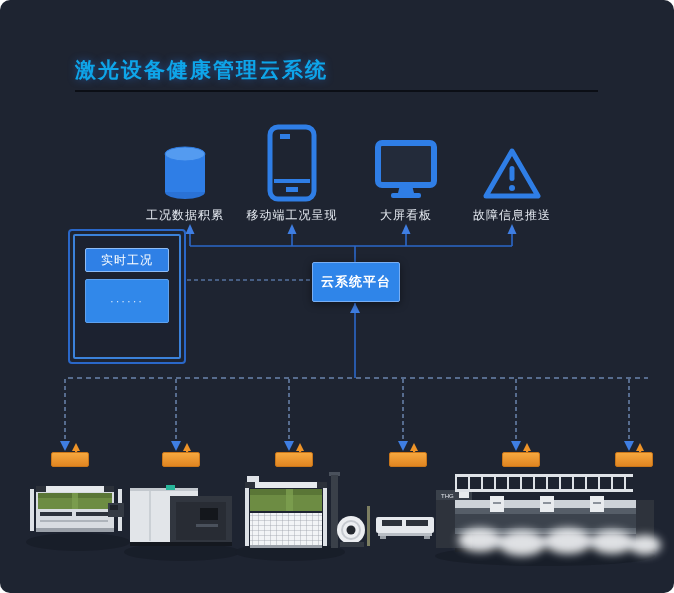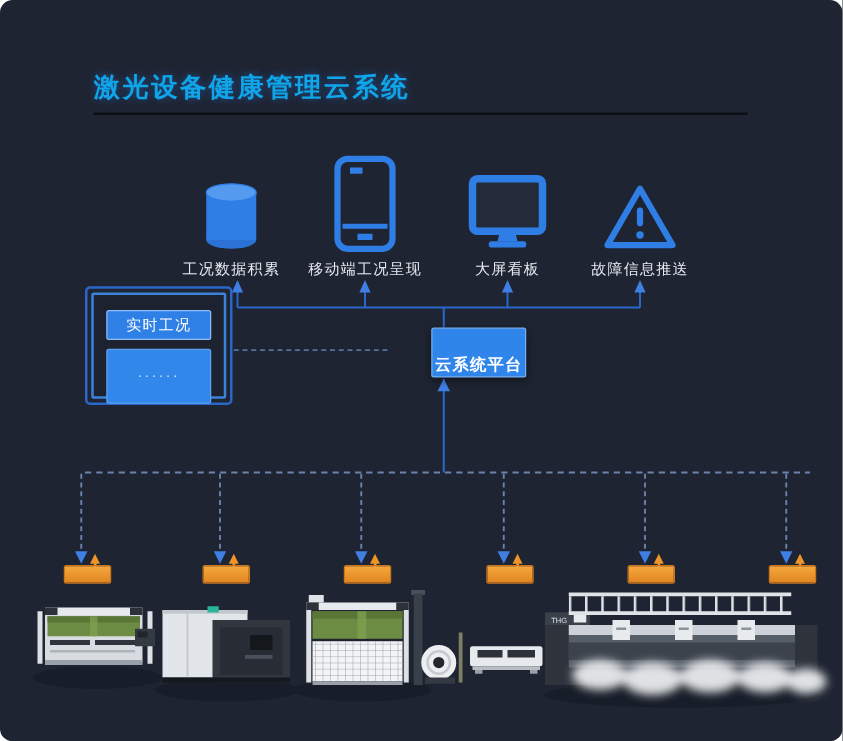--- a/index.html
+++ b/index.html
@@ -16,45 +16,44 @@
   .title-divider{
     position:absolute; left:75px; top:90px; width:523px; height:2px;
     background:#0b0e15;
   }
   svg.layer{ position:absolute; left:0; top:0; }
   .service{ position:absolute; width:130px; top:124px; height:100px;
     display:flex; flex-direction:column; align-items:center; justify-content:flex-end; }
   .service .icon-box{ display:flex; align-items:flex-end; justify-content:center; height:80px; }
   .service .svc-label{ margin-top:5px; font-size:12px; color:#e5eaf1; letter-spacing:1px; white-space:nowrap; }
   .hmi-panel{
-    position:absolute; left:68px; top:229px; width:118px; height:95px;
+    position:absolute; left:68px; top:229px; width:118px; height:135px;
     border:2px solid #2a67c8; border-radius:4px;
   }
   .hmi-inner{
     position:absolute; inset:3px; border:2px solid #3b82da; border-radius:2px;
     padding:12px 10px 8px 10px; background:#1c2230;
   }
   .hmi-btn{
     height:24px; line-height:22px; text-align:center;
     background:#2f80e6; border:1px solid #8fbcf5; border-radius:2px;
     color:#ffffff; font-size:12px; letter-spacing:1px; margin-bottom:7px;
     cursor:default;
   }
   .hmi-screen{
     height:44px; background:#3188ea; border:1px solid #5ea1ee; border-radius:2px;
     display:flex; align-items:center; justify-content:center;
     color:#d9e8fb; font-size:11px; letter-spacing:2px;
   }
   .platform-node{
-    position:absolute; left:312px; top:262px; width:76px; height:40px;
+    position:absolute; left:312px; top:262px; width:88px; height:40px;
     background:#2f85e9; border:1px solid #79aef2; border-radius:2px;
-    display:flex; align-items:flex-end; justify-content:center;
+    display:flex; align-items:center; justify-content:center;
     color:#ffffff; font-size:13px; font-weight:700; letter-spacing:1px;
     box-shadow:0 2px 8px rgba(0,0,0,.45);
-    margin-left:33px;
   }
   .collector{
     position:absolute; top:452px; width:38px; height:15px;
     background:linear-gradient(#f6a83f,#e08521);
     border:1px solid #c9761a; border-radius:2px;
   }
 </style>
 </head>
 <body>
 

